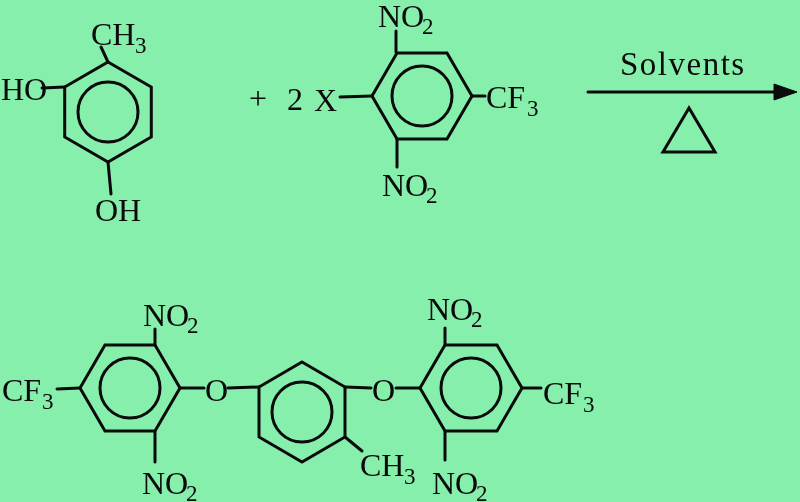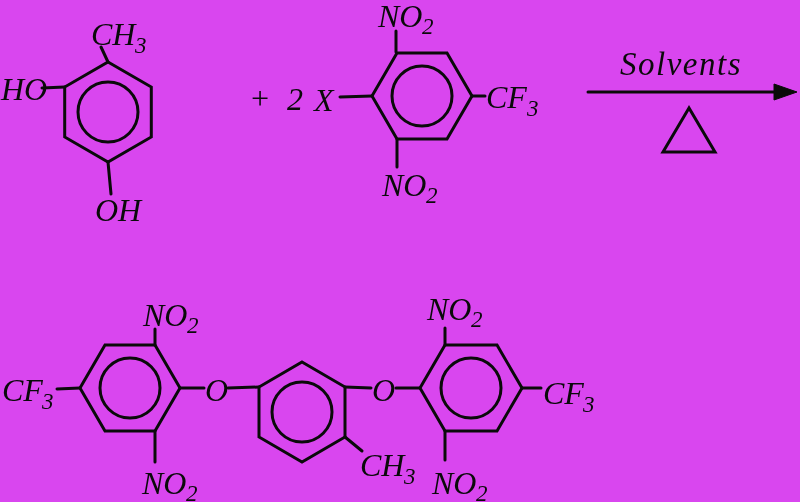--- a/index.html
+++ b/index.html
@@ -7,22 +7,21 @@
     padding: 0;
     background: #ffffff;
     width: 800px;
     height: 502px;
     overflow: hidden;
   }
   .figure-wrap {
     position: relative;
     width: 800px;
     height: 502px;
-    background: #d946ef;
-    font-style: italic;
+    background: #86efac;
   }
   svg text {
     font-family: "Liberation Serif", "DejaVu Serif", serif;
     fill: #0a0a0a;
     font-size: 32px;
   }
   svg text.sub {
     font-size: 23px;
   }
   svg text.solvents {

